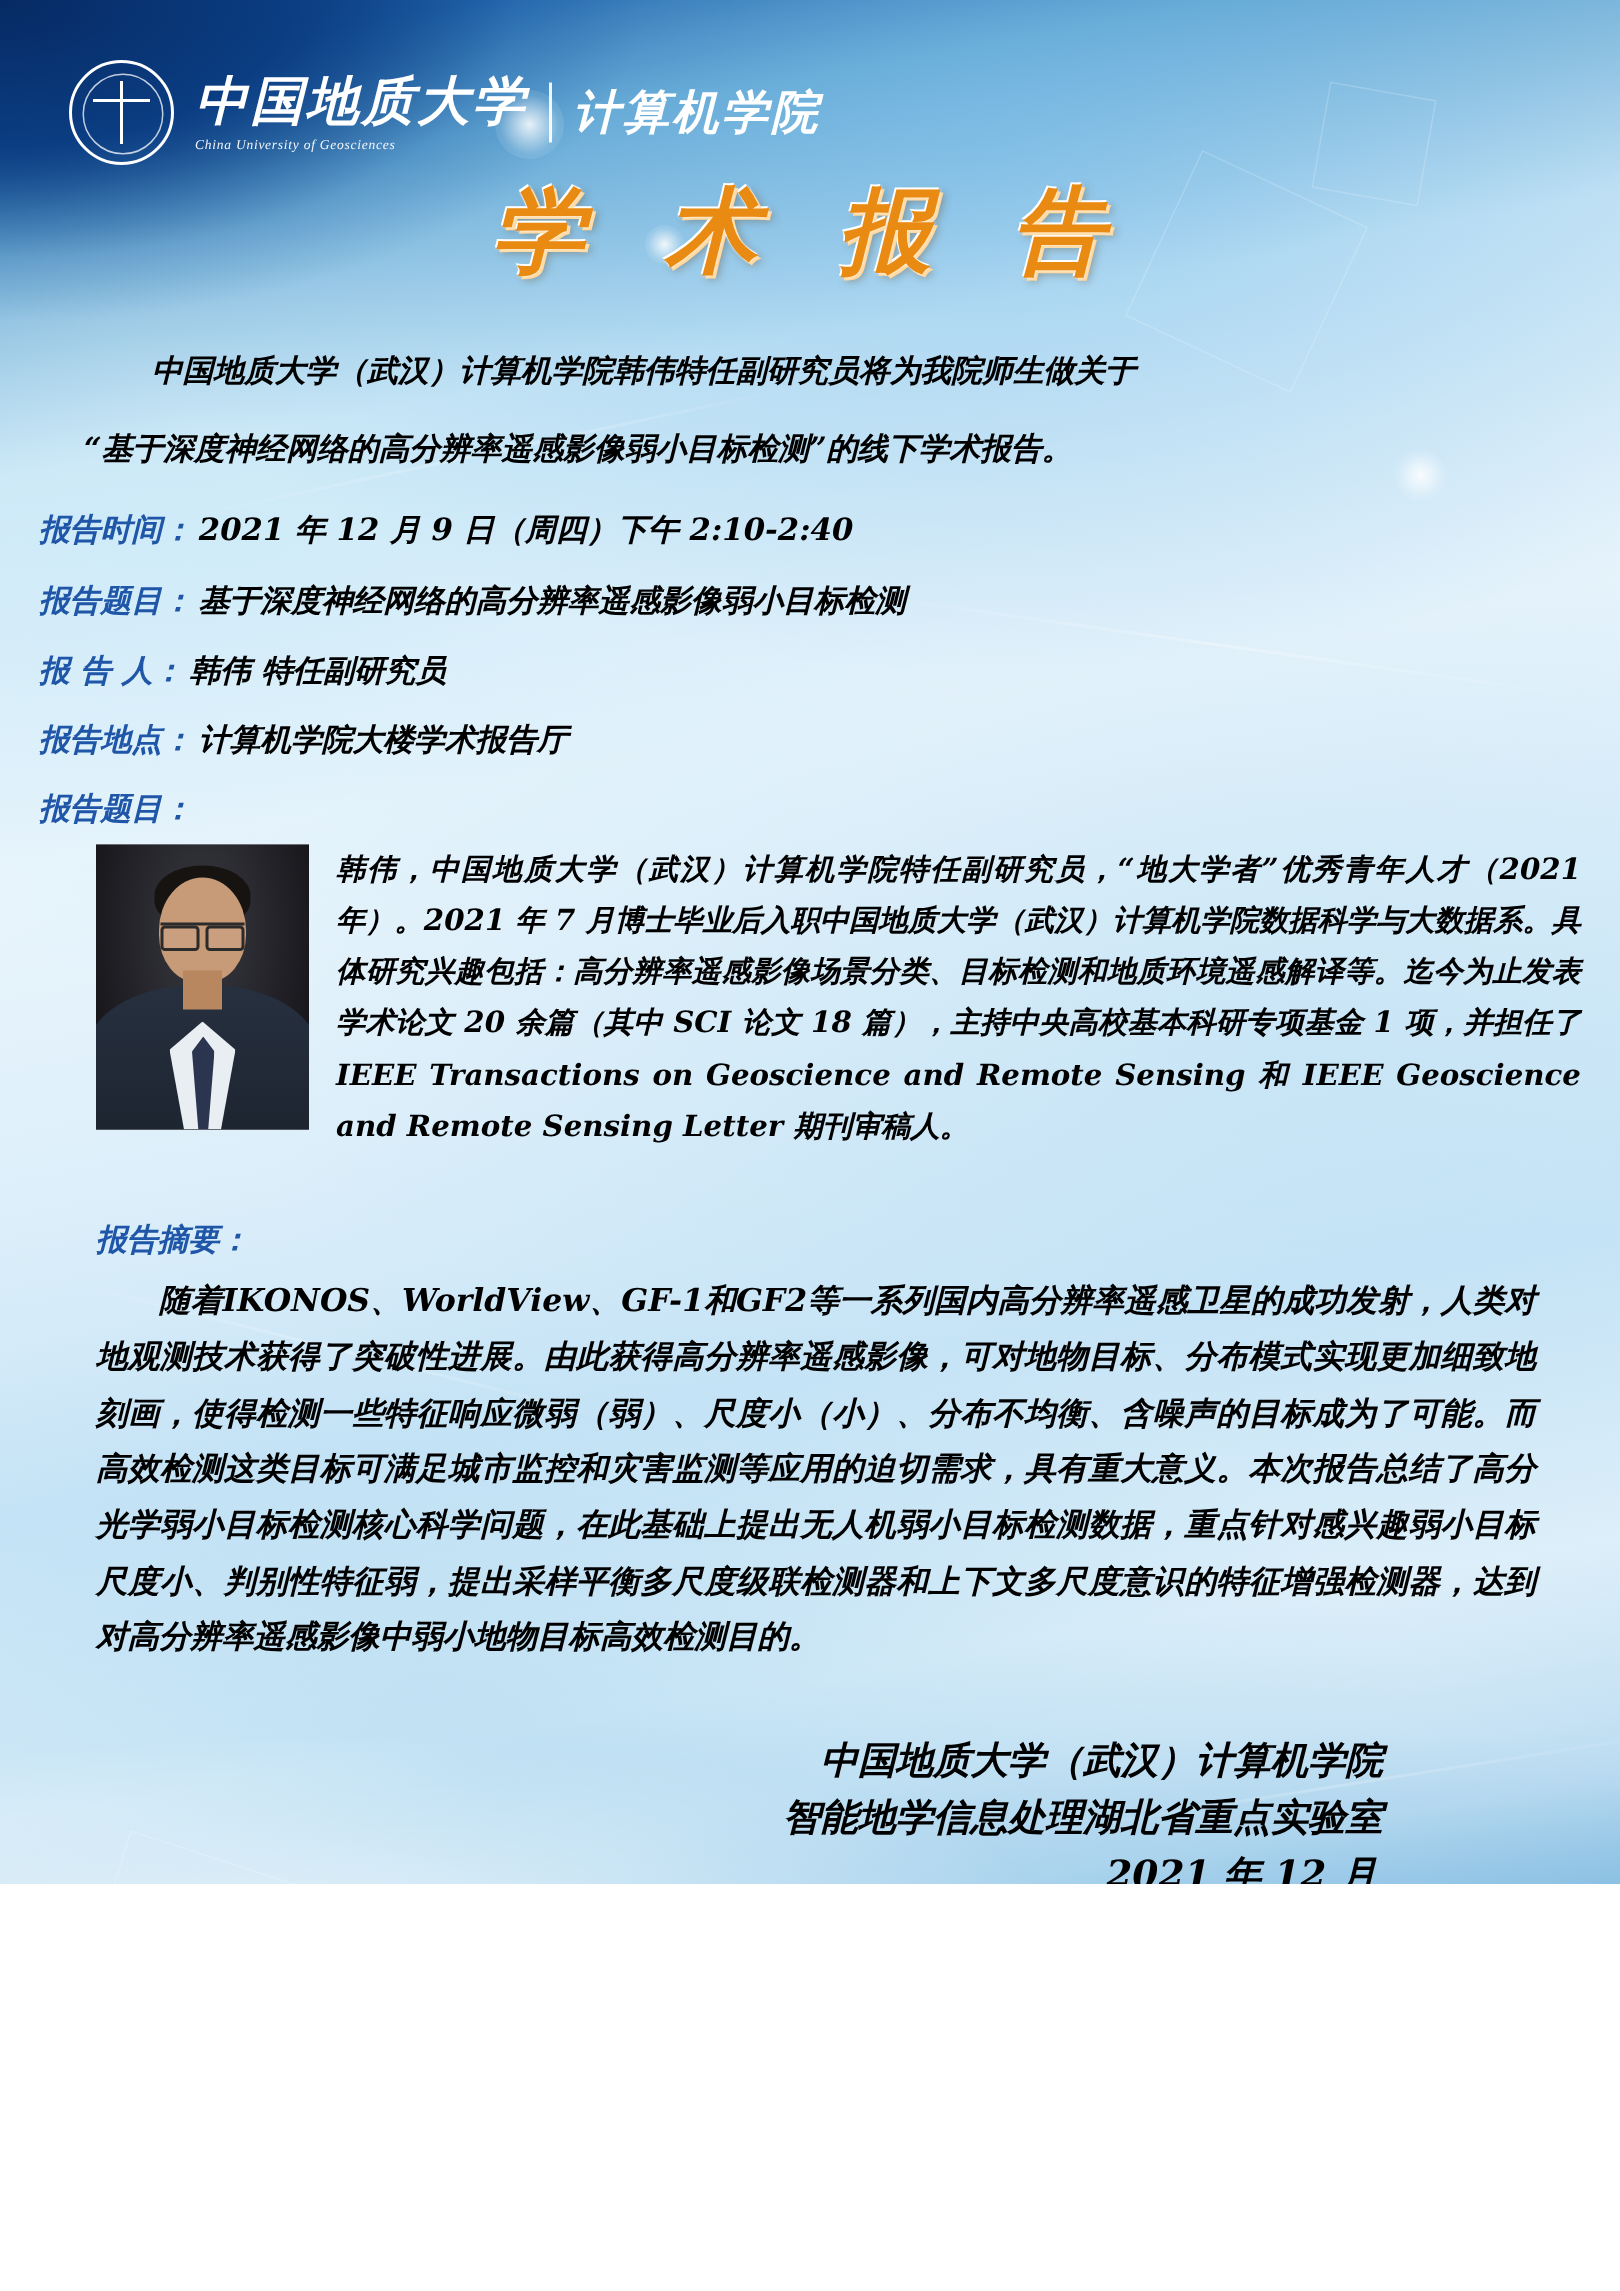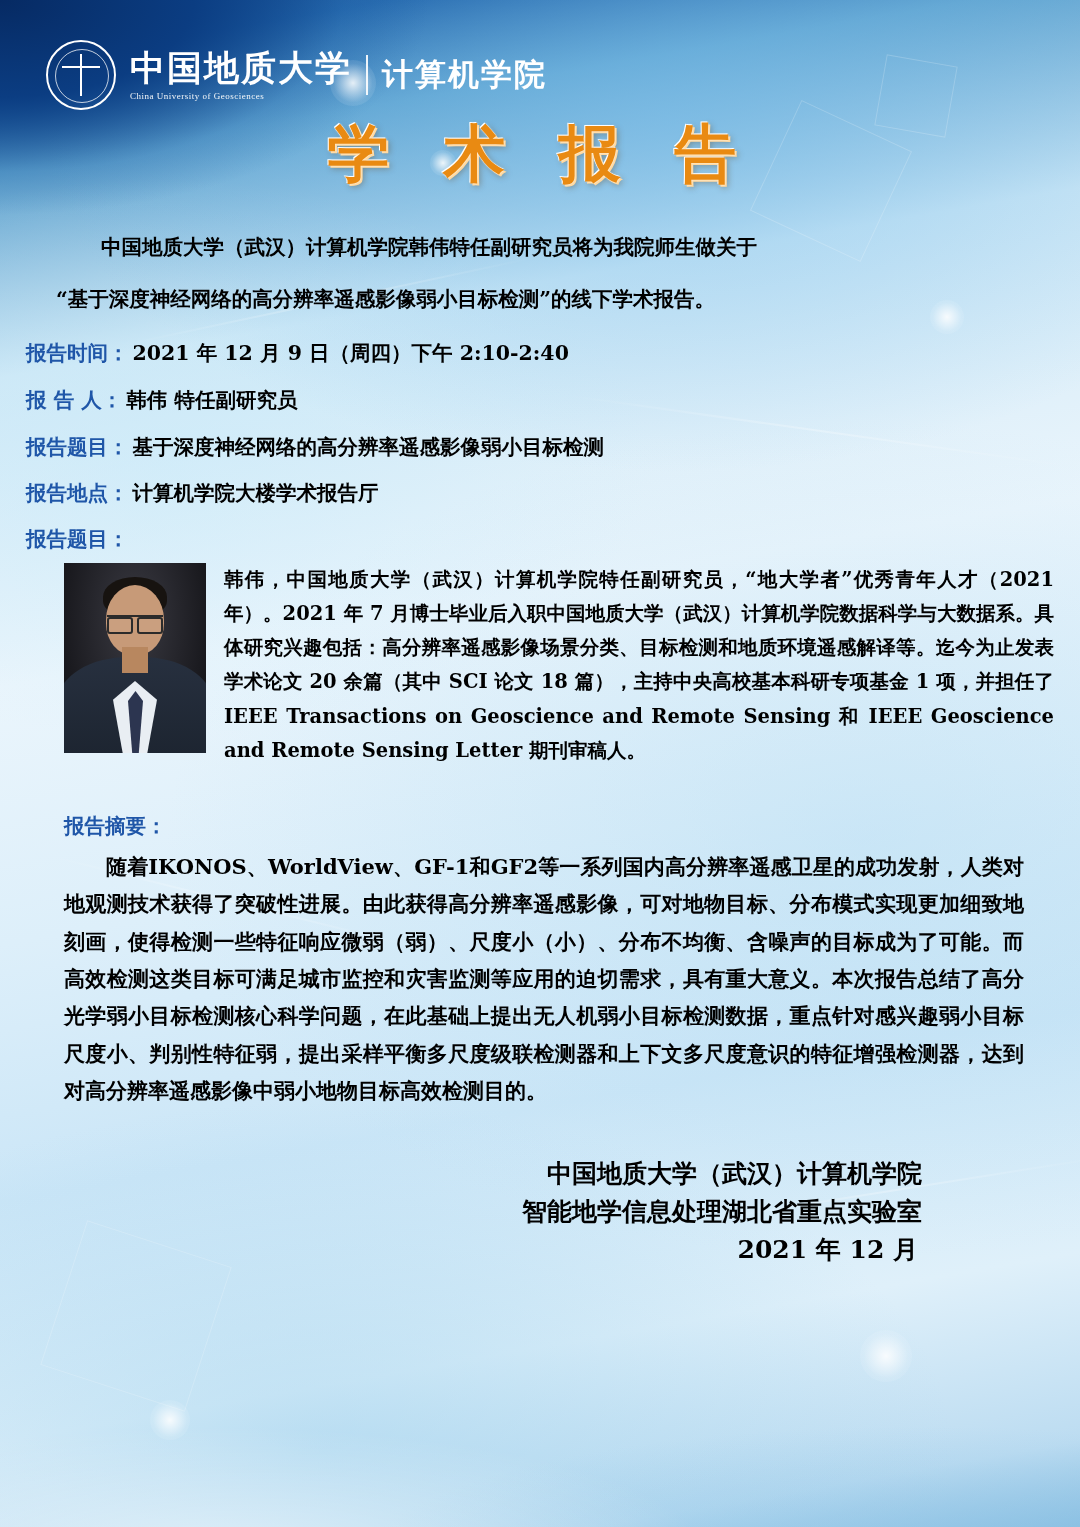--- a/index.html
+++ b/index.html
@@ -8,28 +8,29 @@
   }
   body {
     width: 1080px;
     height: 1527px;
     font-family: "Liberation Serif", serif;
     overflow: hidden;
   }
   .poster {
     position: relative;
     width: 1080px;
-    height: 1527px;
+    height: 1256px;
     background:
       radial-gradient(ellipse 900px 500px at 62% 8%, rgba(120,190,235,0.55), rgba(120,190,235,0) 70%),
       radial-gradient(ellipse 700px 400px at 15% 30%, rgba(200,235,250,0.45), rgba(200,235,250,0) 70%),
       radial-gradient(ellipse 1000px 600px at 80% 55%, rgba(170,215,240,0.35), rgba(170,215,240,0) 70%),
       radial-gradient(ellipse 900px 500px at 30% 95%, rgba(150,205,235,0.45), rgba(150,205,235,0) 70%),
       linear-gradient(170deg, #0b3f86 0%, #1255a0 4%, #5fa2ce 10%, #cfe8f6 22%, #eaf5fc 40%, #ddeffa 55%, #cbe6f7 70%, #dff0fa 84%, #bcdcf1 95%, #8cc0e2 100%);
     overflow: hidden;
+    font-style: italic;
   }
   
   .corner-dark {
     position: absolute;
     left: 0; top: 0;
     width: 430px; height: 215px;
     background: radial-gradient(ellipse 430px 215px at 0% 0%, #062a63 0%, #0b3d82 45%, rgba(25,90,160,0.25) 80%, rgba(25,90,160,0) 100%);
     pointer-events: none;
   }
   .glow-streak {
@@ -372,26 +373,26 @@
       <span>中国地质大学（武汉）计算机学院韩伟特任副研究员将为我院师生做关于</span>
       <span class="l2">“基于深度神经网络的高分辨率遥感影像弱小目标检测”的线下学术报告。</span>
     </div>
 
     <div class="field-list">
       <div class="field-row">
         <span class="field-label">报告时间：</span>
         <span class="field-value">2021 年 12 月 9 日（周四）下午 2:10-2:40</span>
       </div>
       <div class="field-row">
+        <span class="field-label">报告题目：</span>
+        <span class="field-value">基于深度神经网络的高分辨率遥感影像弱小目标检测</span>
+      </div>
+      <div class="field-row">
         <span class="field-label">报 告 人：</span>
         <span class="field-value">韩伟  特任副研究员</span>
-      </div>
-      <div class="field-row">
-        <span class="field-label">报告题目：</span>
-        <span class="field-value">基于深度神经网络的高分辨率遥感影像弱小目标检测</span>
       </div>
       <div class="field-row">
         <span class="field-label">报告地点：</span>
         <span class="field-value">计算机学院大楼学术报告厅</span>
       </div>
     </div>
 
     <div class="section-label">报告题目：</div>
 
     <div class="bio-block">

